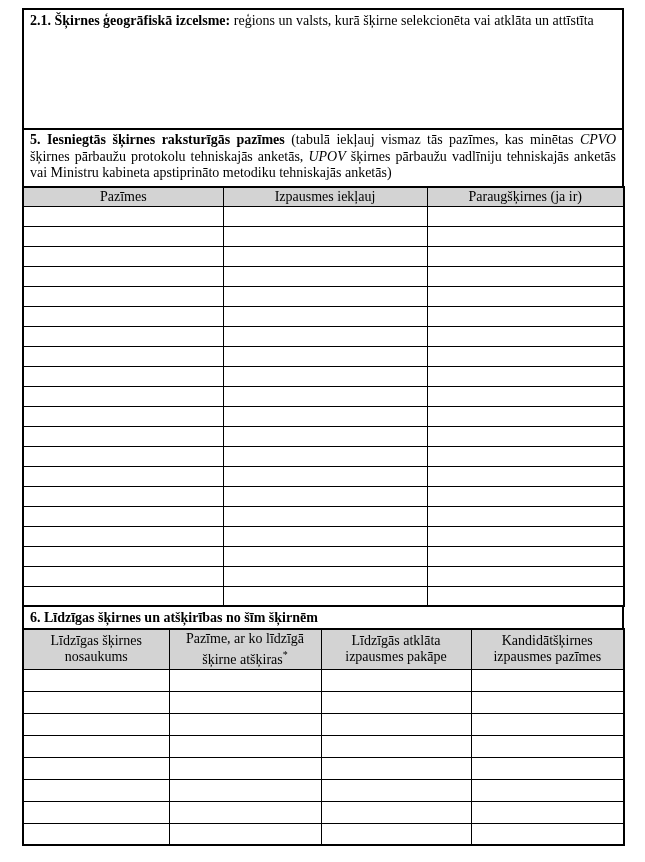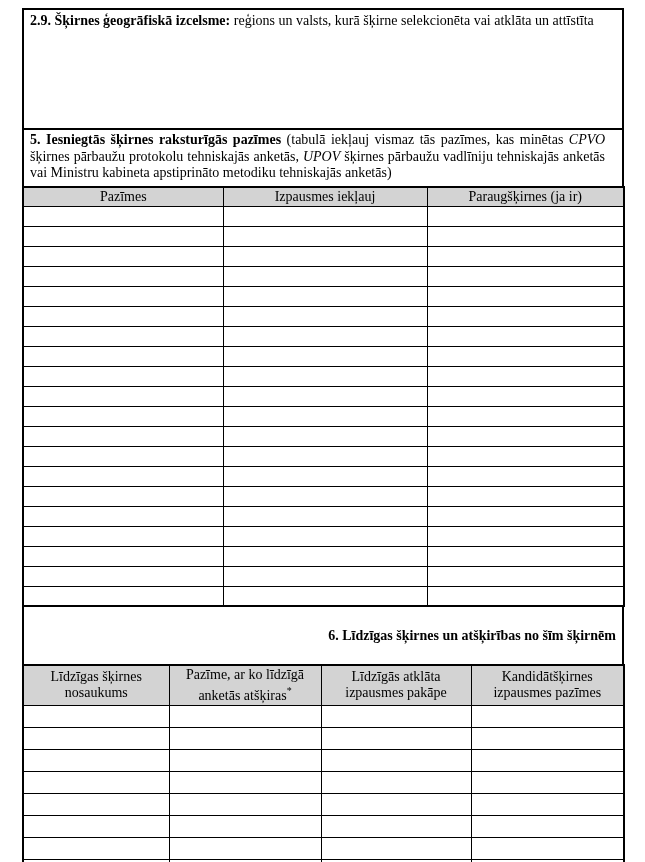--- a/index.html
+++ b/index.html
@@ -17,21 +17,21 @@
   }
   .box {
     border: 2px solid #000;
   }
   .section45 {
     height: 122px;
     padding: 3px 6px;
   }
   .section5 {
     border-top: 0;
-    padding: 2px 17px 4px 6px;
+    padding: 2px 6px 4px 6px;
   }
   .para {
     font-size: 14px;
     line-height: 16.5px;
     text-align: justify;
   }
   table.tbl {
     width: 100%;
     border-collapse: collapse;
     margin-top: -2px;
@@ -47,35 +47,34 @@
     font-size: 14px;
     text-align: center;
     padding: 1px 3px;
     line-height: 16px;
   }
   table.tbl5 tbody td { height: 20px; }
   table.tbl6 tbody td { height: 22px; }
   .section6title {
     border: 2px solid #000;
     margin-top: -2px;
-    padding: 20px 6px;
+    padding: 2px 6px;
     font-size: 14px;
     font-weight: bold;
     line-height: 17px;
-    text-align: right;
   }
   sup { font-size: 10px; vertical-align: super; }
 </style>
 </head>
 <body>
 
 <div class="page">
 
   <div class="box section45">
-    <p class="para"><b>2.9. Šķirnes ģeogrāfiskā izcelsme: </b><span>reģions un valsts, kurā šķirne selekcionēta vai atklāta un attīstīta</span></p>
+    <p class="para"><b>2.1. Šķirnes ģeogrāfiskā izcelsme: </b><span>reģions un valsts, kurā šķirne selekcionēta vai atklāta un attīstīta</span></p>
   </div>
 
   <div class="box section5">
     <p class="para"><b>5. Iesniegtās šķirnes raksturīgās pazīmes </b><span>(tabulā iekļauj vismaz tās pazīmes, kas minētas </span><i>CPVO</i><span> šķirnes pārbaužu protokolu tehniskajās anketās, </span><i>UPOV</i><span> šķirnes pārbaužu vadlīniju tehniskajās anketās vai Ministru kabineta apstiprināto metodiku tehniskajās anketās)</span></p>
   </div>
 
   <table class="tbl tbl5">
     <colgroup>
       <col style="width:200px">
       <col style="width:204px">
@@ -197,21 +196,21 @@
   <table class="tbl tbl6">
     <colgroup>
       <col style="width:146px">
       <col style="width:152px">
       <col style="width:150px">
       <col style="width:153px">
     </colgroup>
     <thead>
       <tr>
         <th>Līdzīgas šķirnes nosaukums</th>
-        <th><span>Pazīme, ar ko līdzīgā anketās atšķiras</span><sup>*</sup></th>
+        <th><span>Pazīme, ar ko līdzīgā šķirne atšķiras</span><sup>*</sup></th>
         <th>Līdzīgās atklāta izpausmes pakāpe</th>
         <th>Kandidātšķirnes izpausmes pazīmes</th>
       </tr>
     </thead>
     <tbody>
         <tr>
           <td>&nbsp;</td>
           <td>&nbsp;</td>
           <td>&nbsp;</td>
           <td>&nbsp;</td>

